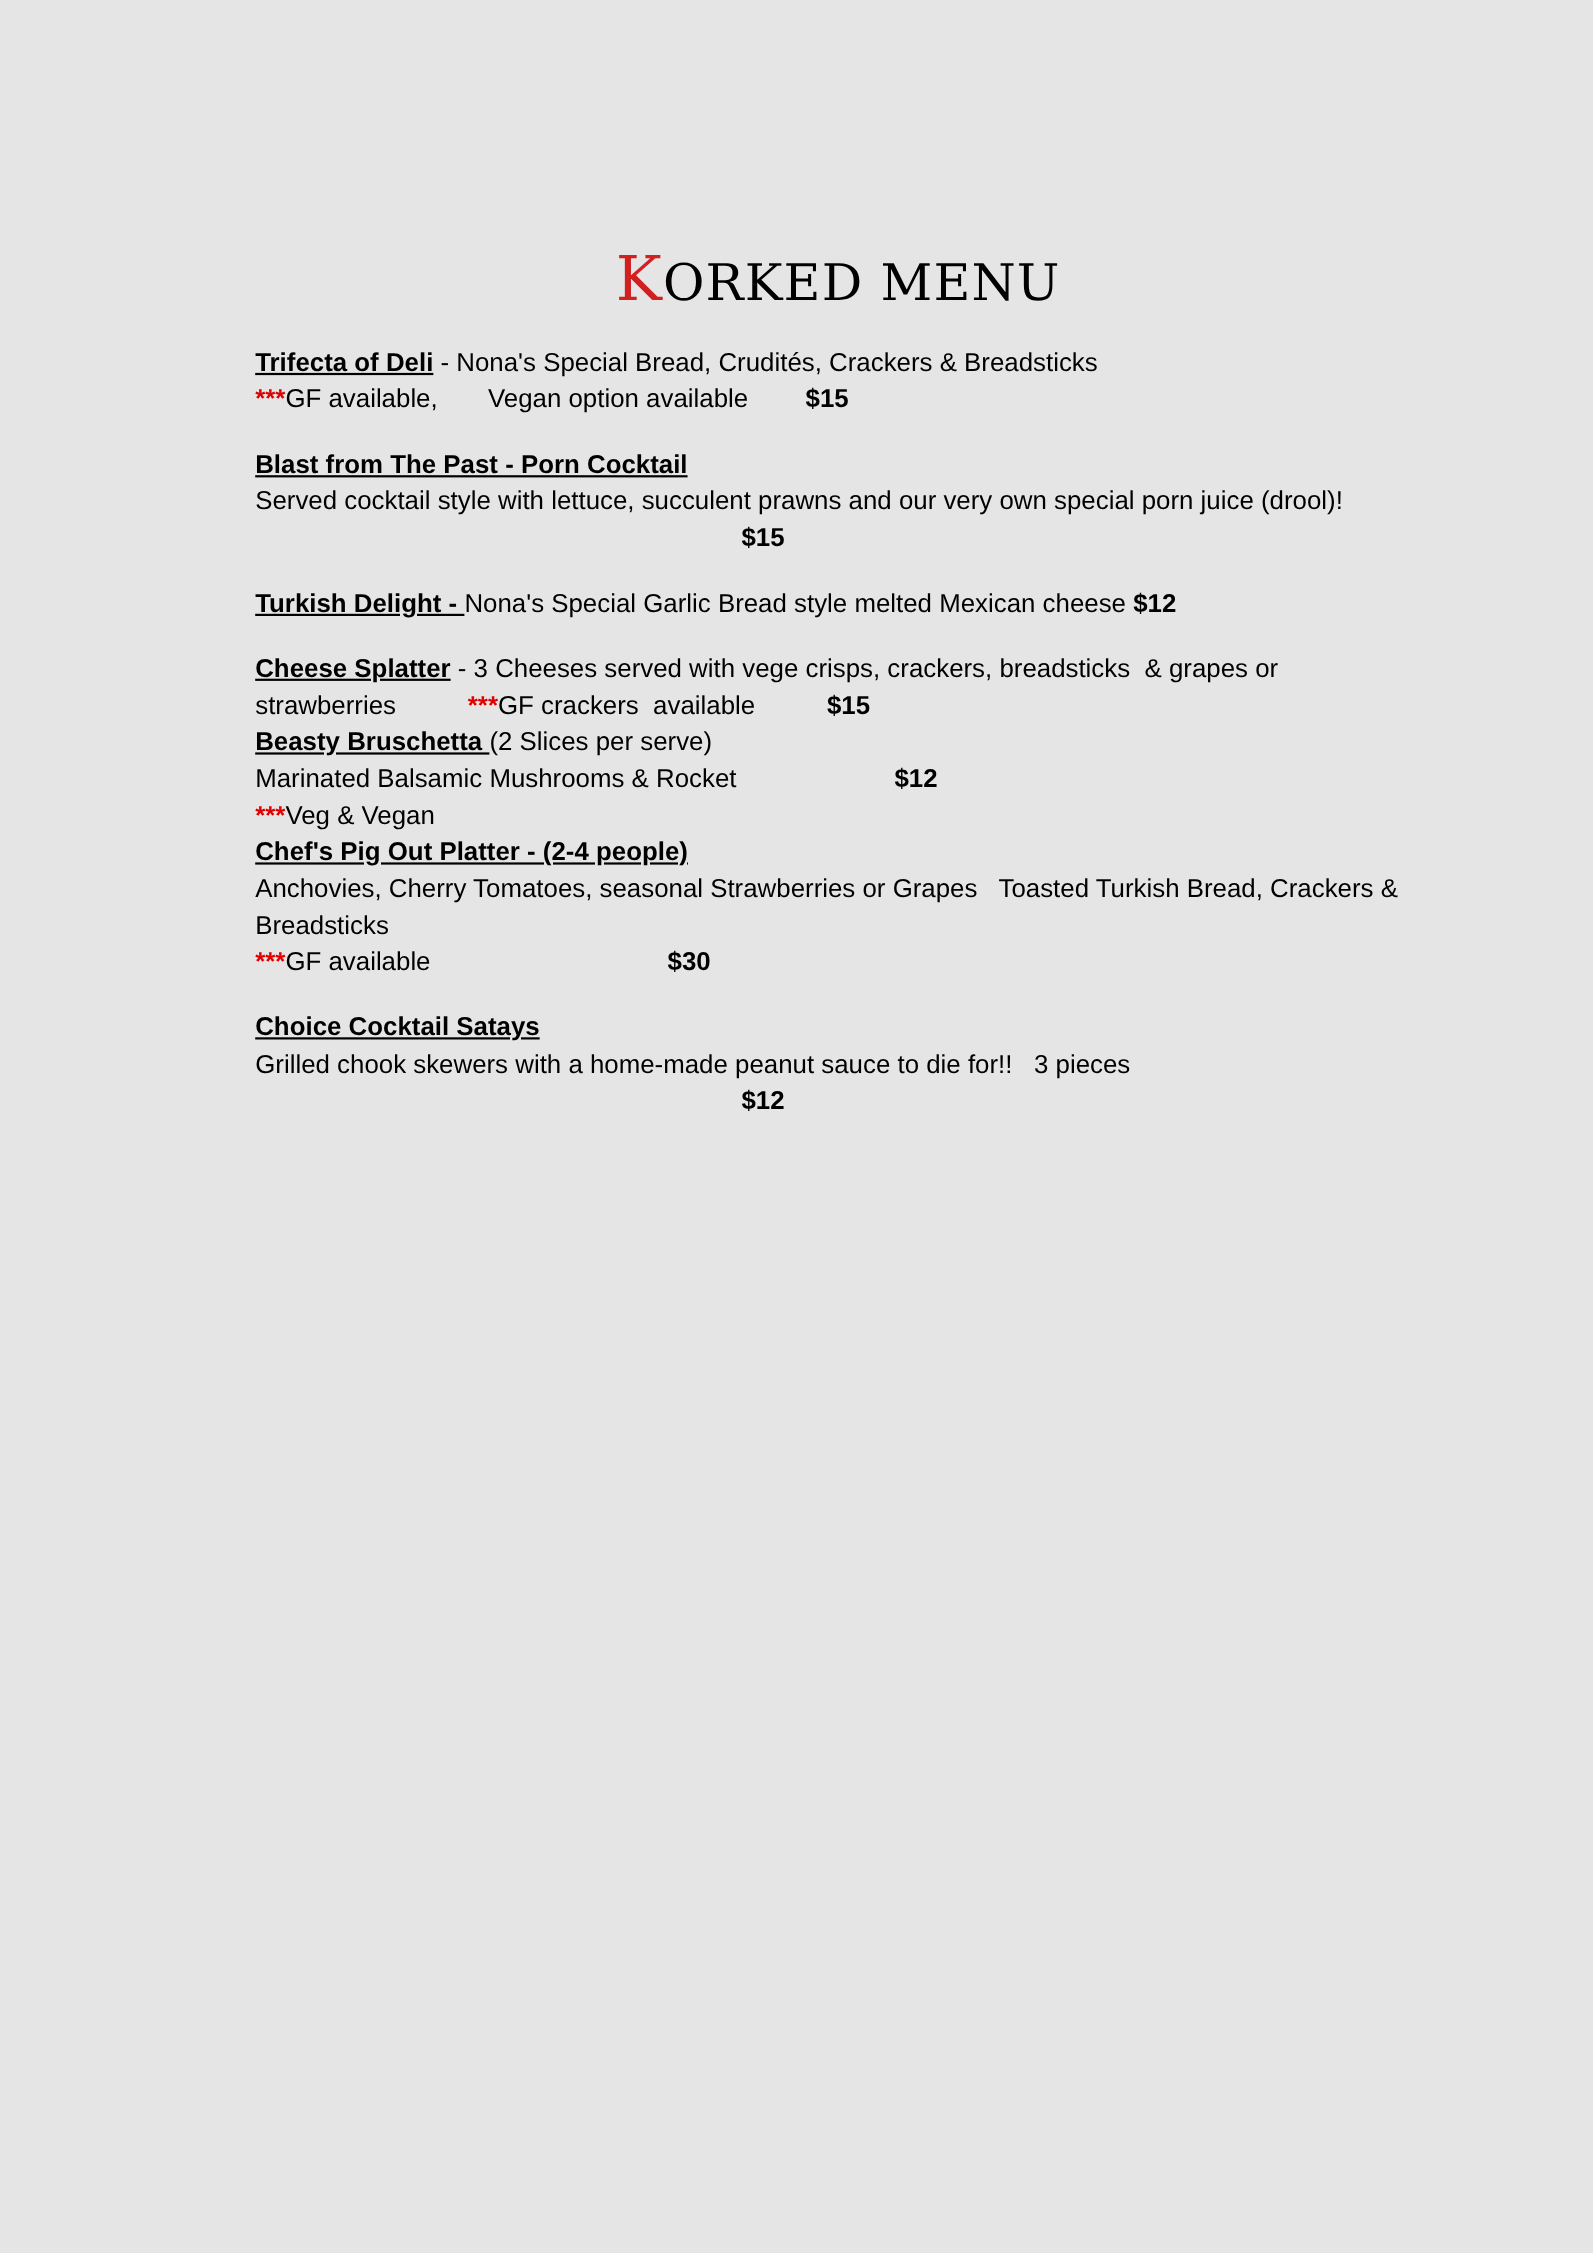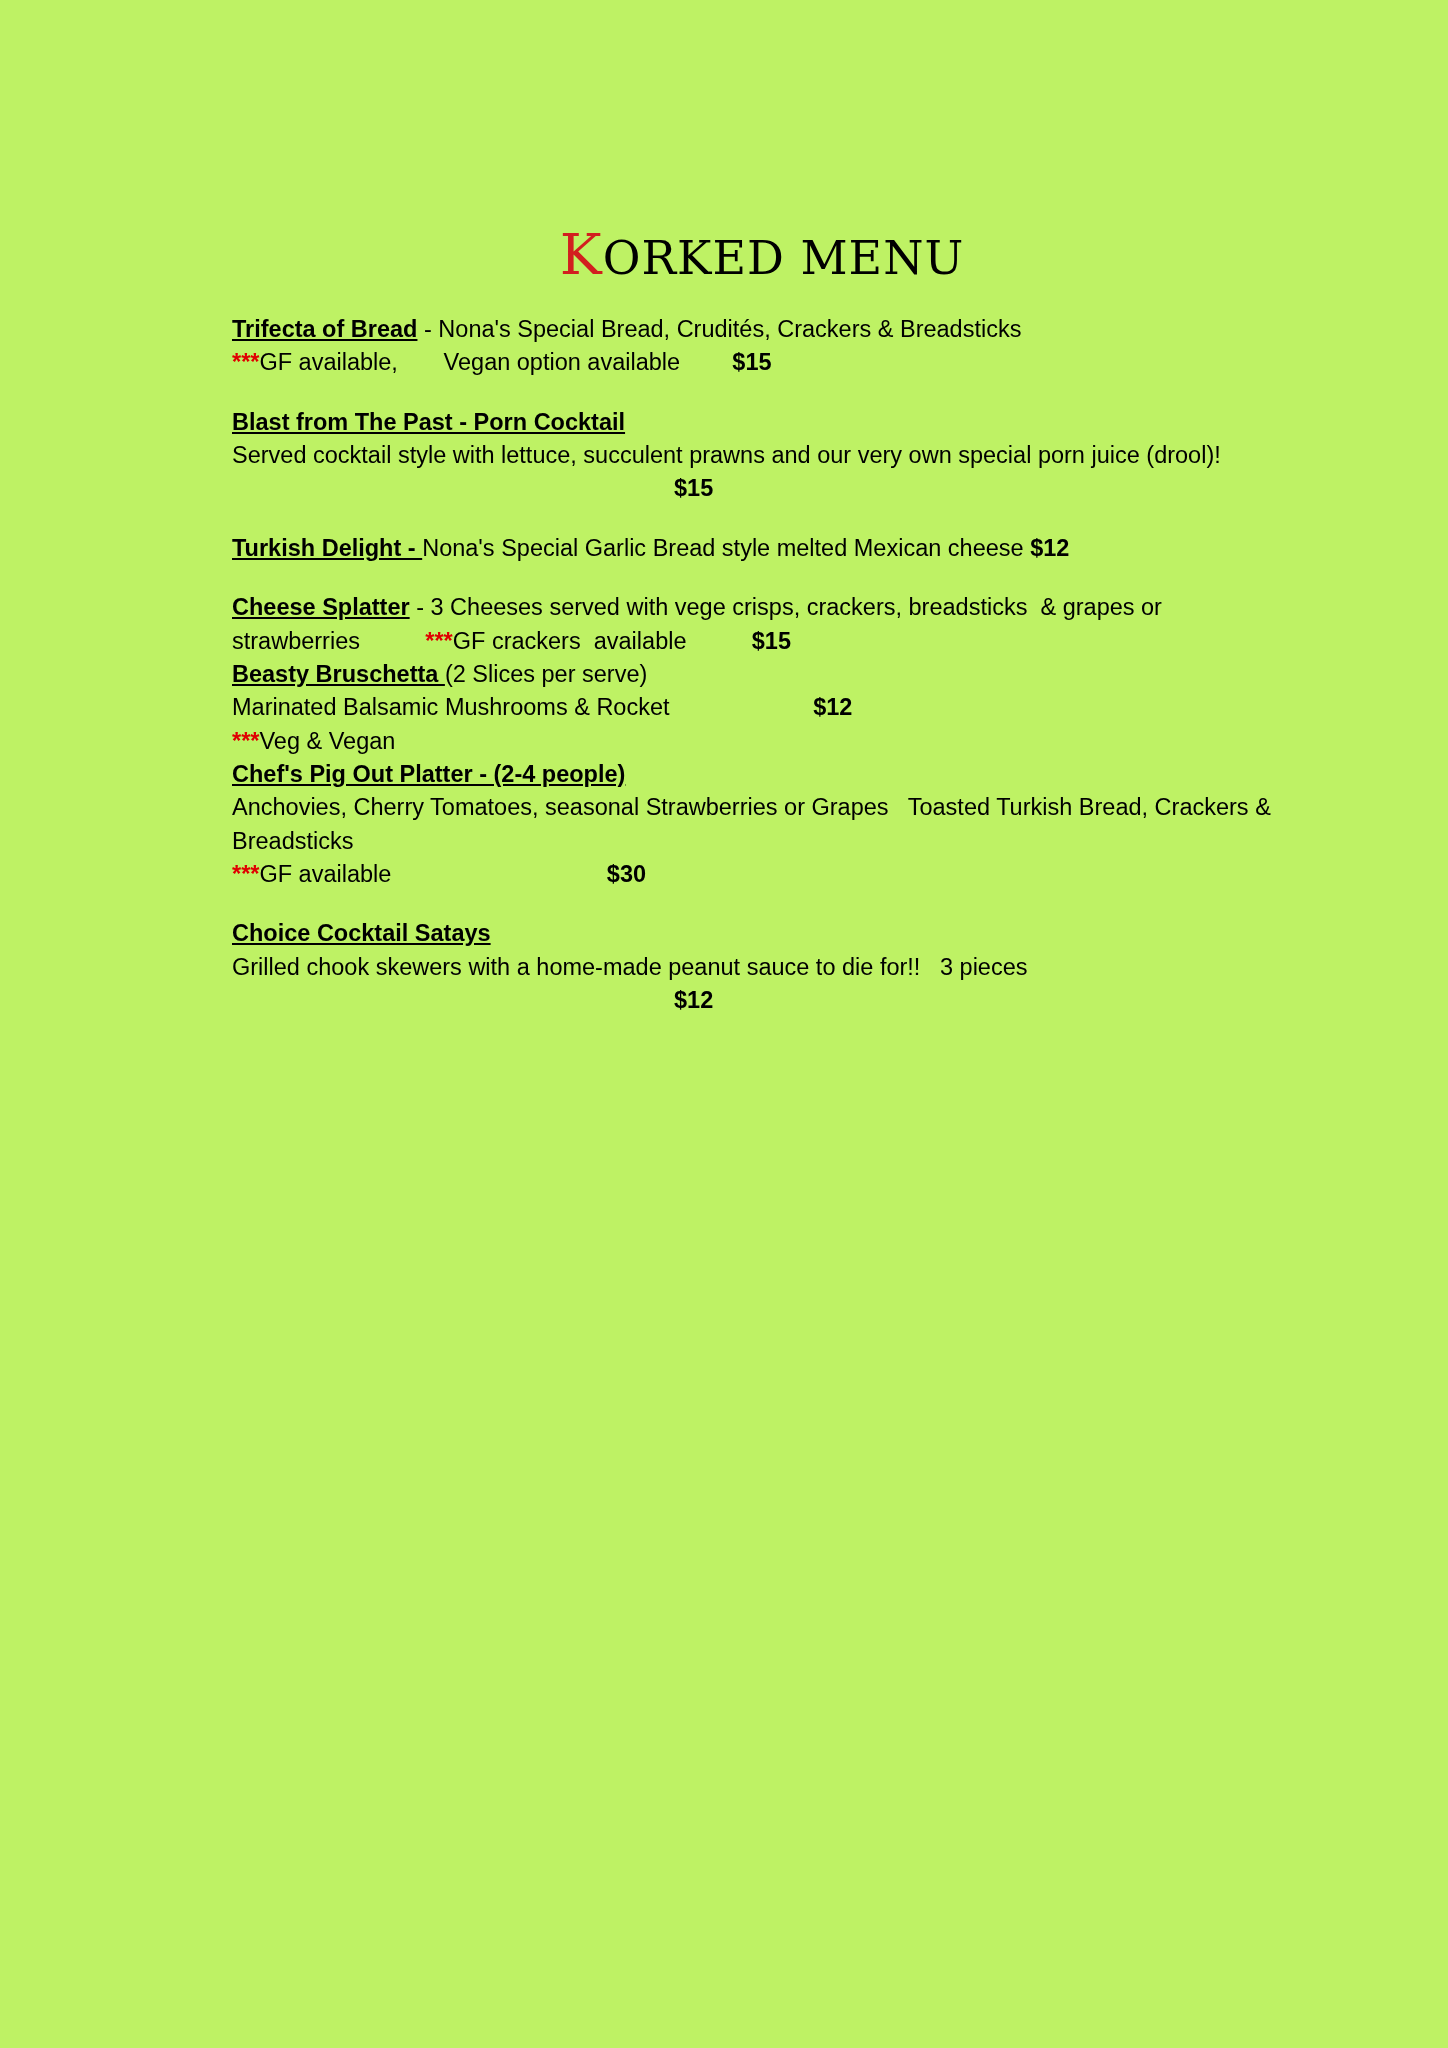--- a/index.html
+++ b/index.html
@@ -4,21 +4,21 @@
 <style>
   html, body {
     margin: 0;
     padding: 0;
     background: #ffffff;
   }
   .page {
     position: relative;
     width: 1448px;
     height: 2048px;
-    background: #bef264;
+    background: #e5e5e5;
     margin: 0 auto;
     font-family: "Liberation Sans", sans-serif;
     color: #000000;
     overflow: hidden;
   }
   .content {
     position: absolute;
     left: 232px;
     top: 222px;
     width: 1150px;
@@ -73,21 +73,21 @@
 </style>
 </head>
 <body>
 
 <div class="page">
   <div class="content">
 
     <h1 class="menu-title"><span class="cap">K</span><span>ORKED MENU</span></h1>
 
     <div class="section">
-      <p class="line"><span class="hd">Trifecta of Bread</span><span> - Nona's Special Bread, Crudités, Crackers &amp; Breadsticks</span></p>
+      <p class="line"><span class="hd">Trifecta of Deli</span><span> - Nona's Special Bread, Crudités, Crackers &amp; Breadsticks</span></p>
       <p class="line"><span class="red">***</span><span>GF available,</span><span>       </span><span>Vegan option available</span><span>        </span><span class="price">$15</span></p>
     </div>
 
     <div class="section">
       <p class="line"><span class="hd">Blast from The Past - Porn Cocktail</span></p>
       <p class="line">Served cocktail style with lettuce, succulent prawns and our very own special porn juice (drool)!</p>
       <span class="indent-price">$15</span>
     </div>
 
     <div class="section">

